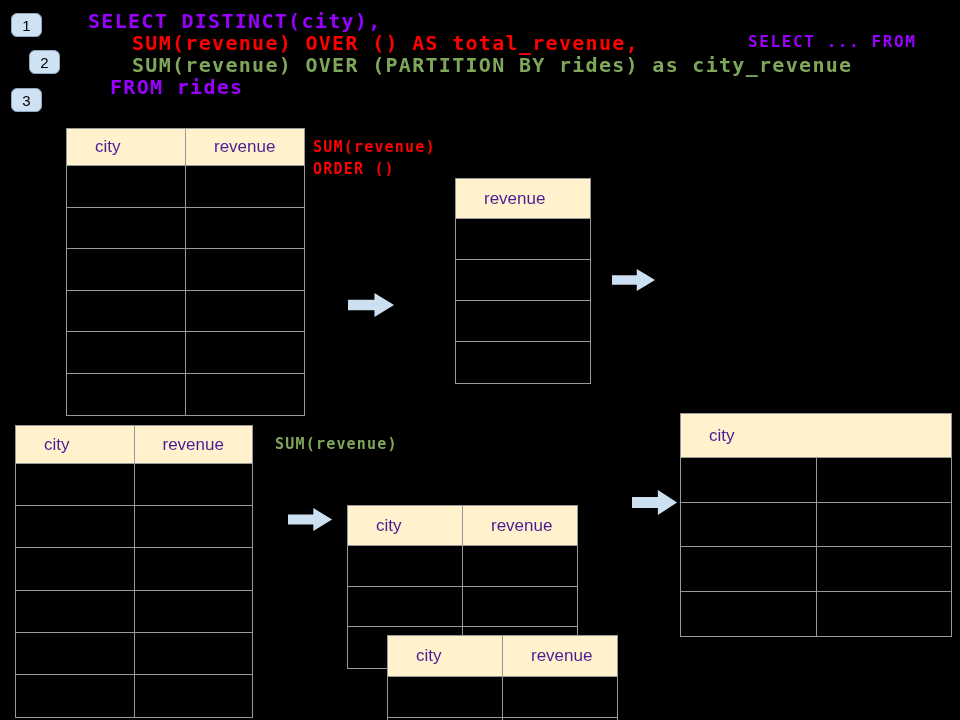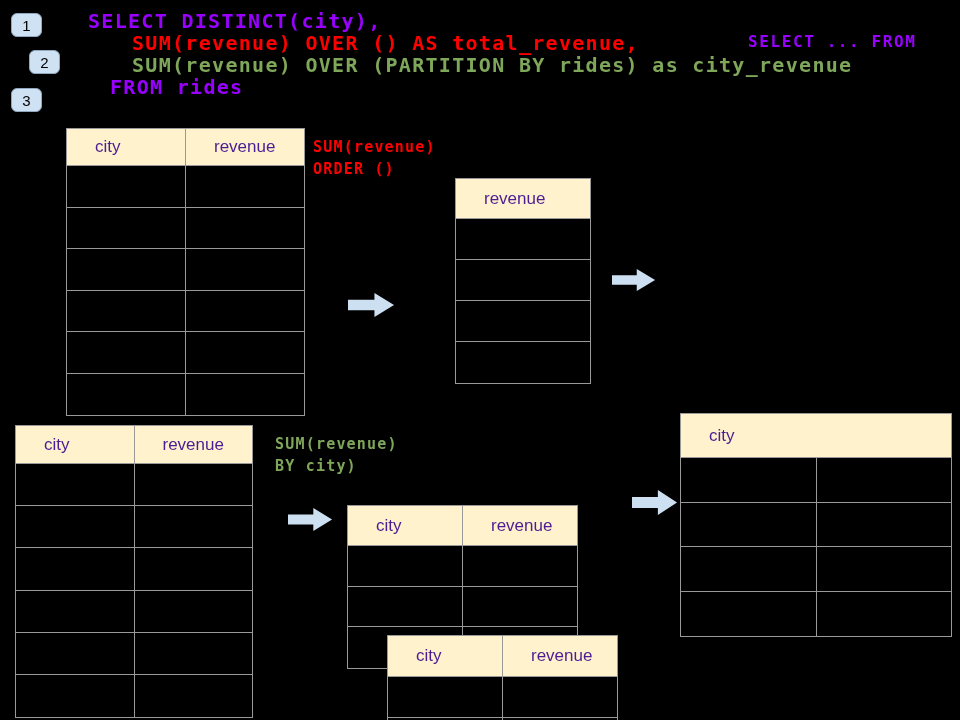--- a/index.html
+++ b/index.html
@@ -99,21 +99,20 @@
   <div>SELECT ... FROM</div>
 </div>
 
 <div class="code ann ann-total c-red">
   <div>SUM(revenue)</div>
   <div>ORDER ()</div>
 </div>
 
 <div class="code ann ann-partition c-green">
   <div>SUM(revenue)</div>
-  <div>BY city)</div>
 </div>
 
 <div class="tbl" style="left:66px;  top:128px; width:239px; height:288px; --hh:37px;">
     <div class="trow thead">
       <div class="tcell">city</div>
       <div class="tcell">revenue</div>
     </div>
     <div class="trow">
       <div class="tcell"></div>
       <div class="tcell"></div>

